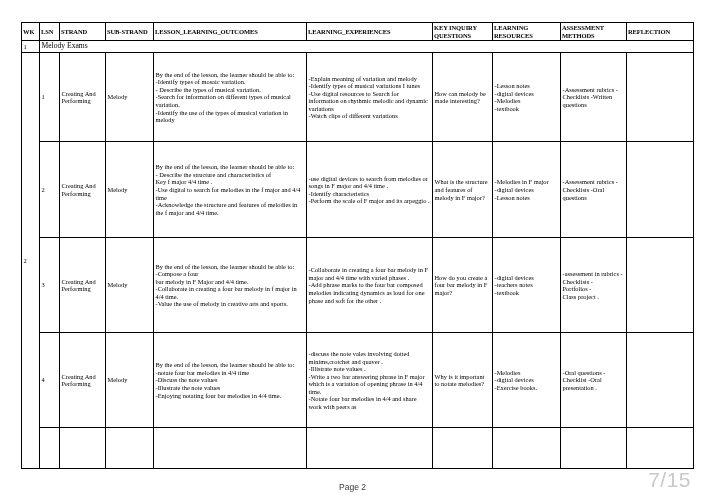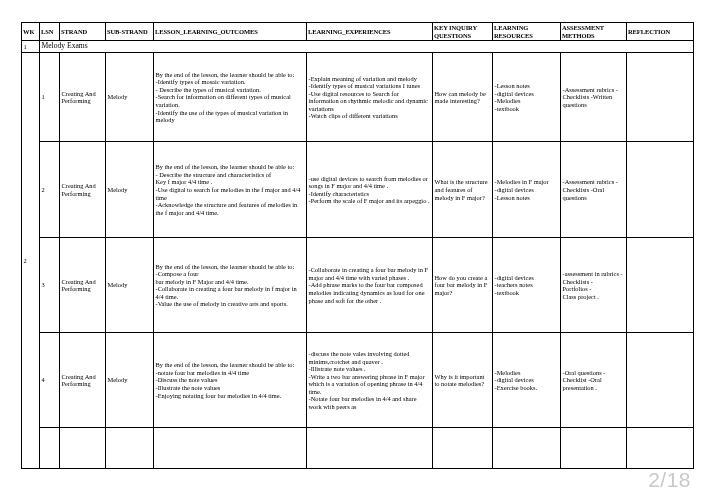--- a/index.html
+++ b/index.html
@@ -238,15 +238,16 @@
         <td class="cell-top"></td>
         <td class="cell-top"></td>
         <td class="cell-top"></td>
         <td class="cell-top"></td>
         <td class="cell-top"></td>
       </tr>
 
     </tbody>
   </table>
 
-  <div id="page-counter">2/18</div>
+  <div id="page-footer">Page 2</div>
+  <div id="page-counter">7/15</div>
 
 </div>
 
 </body></html>

